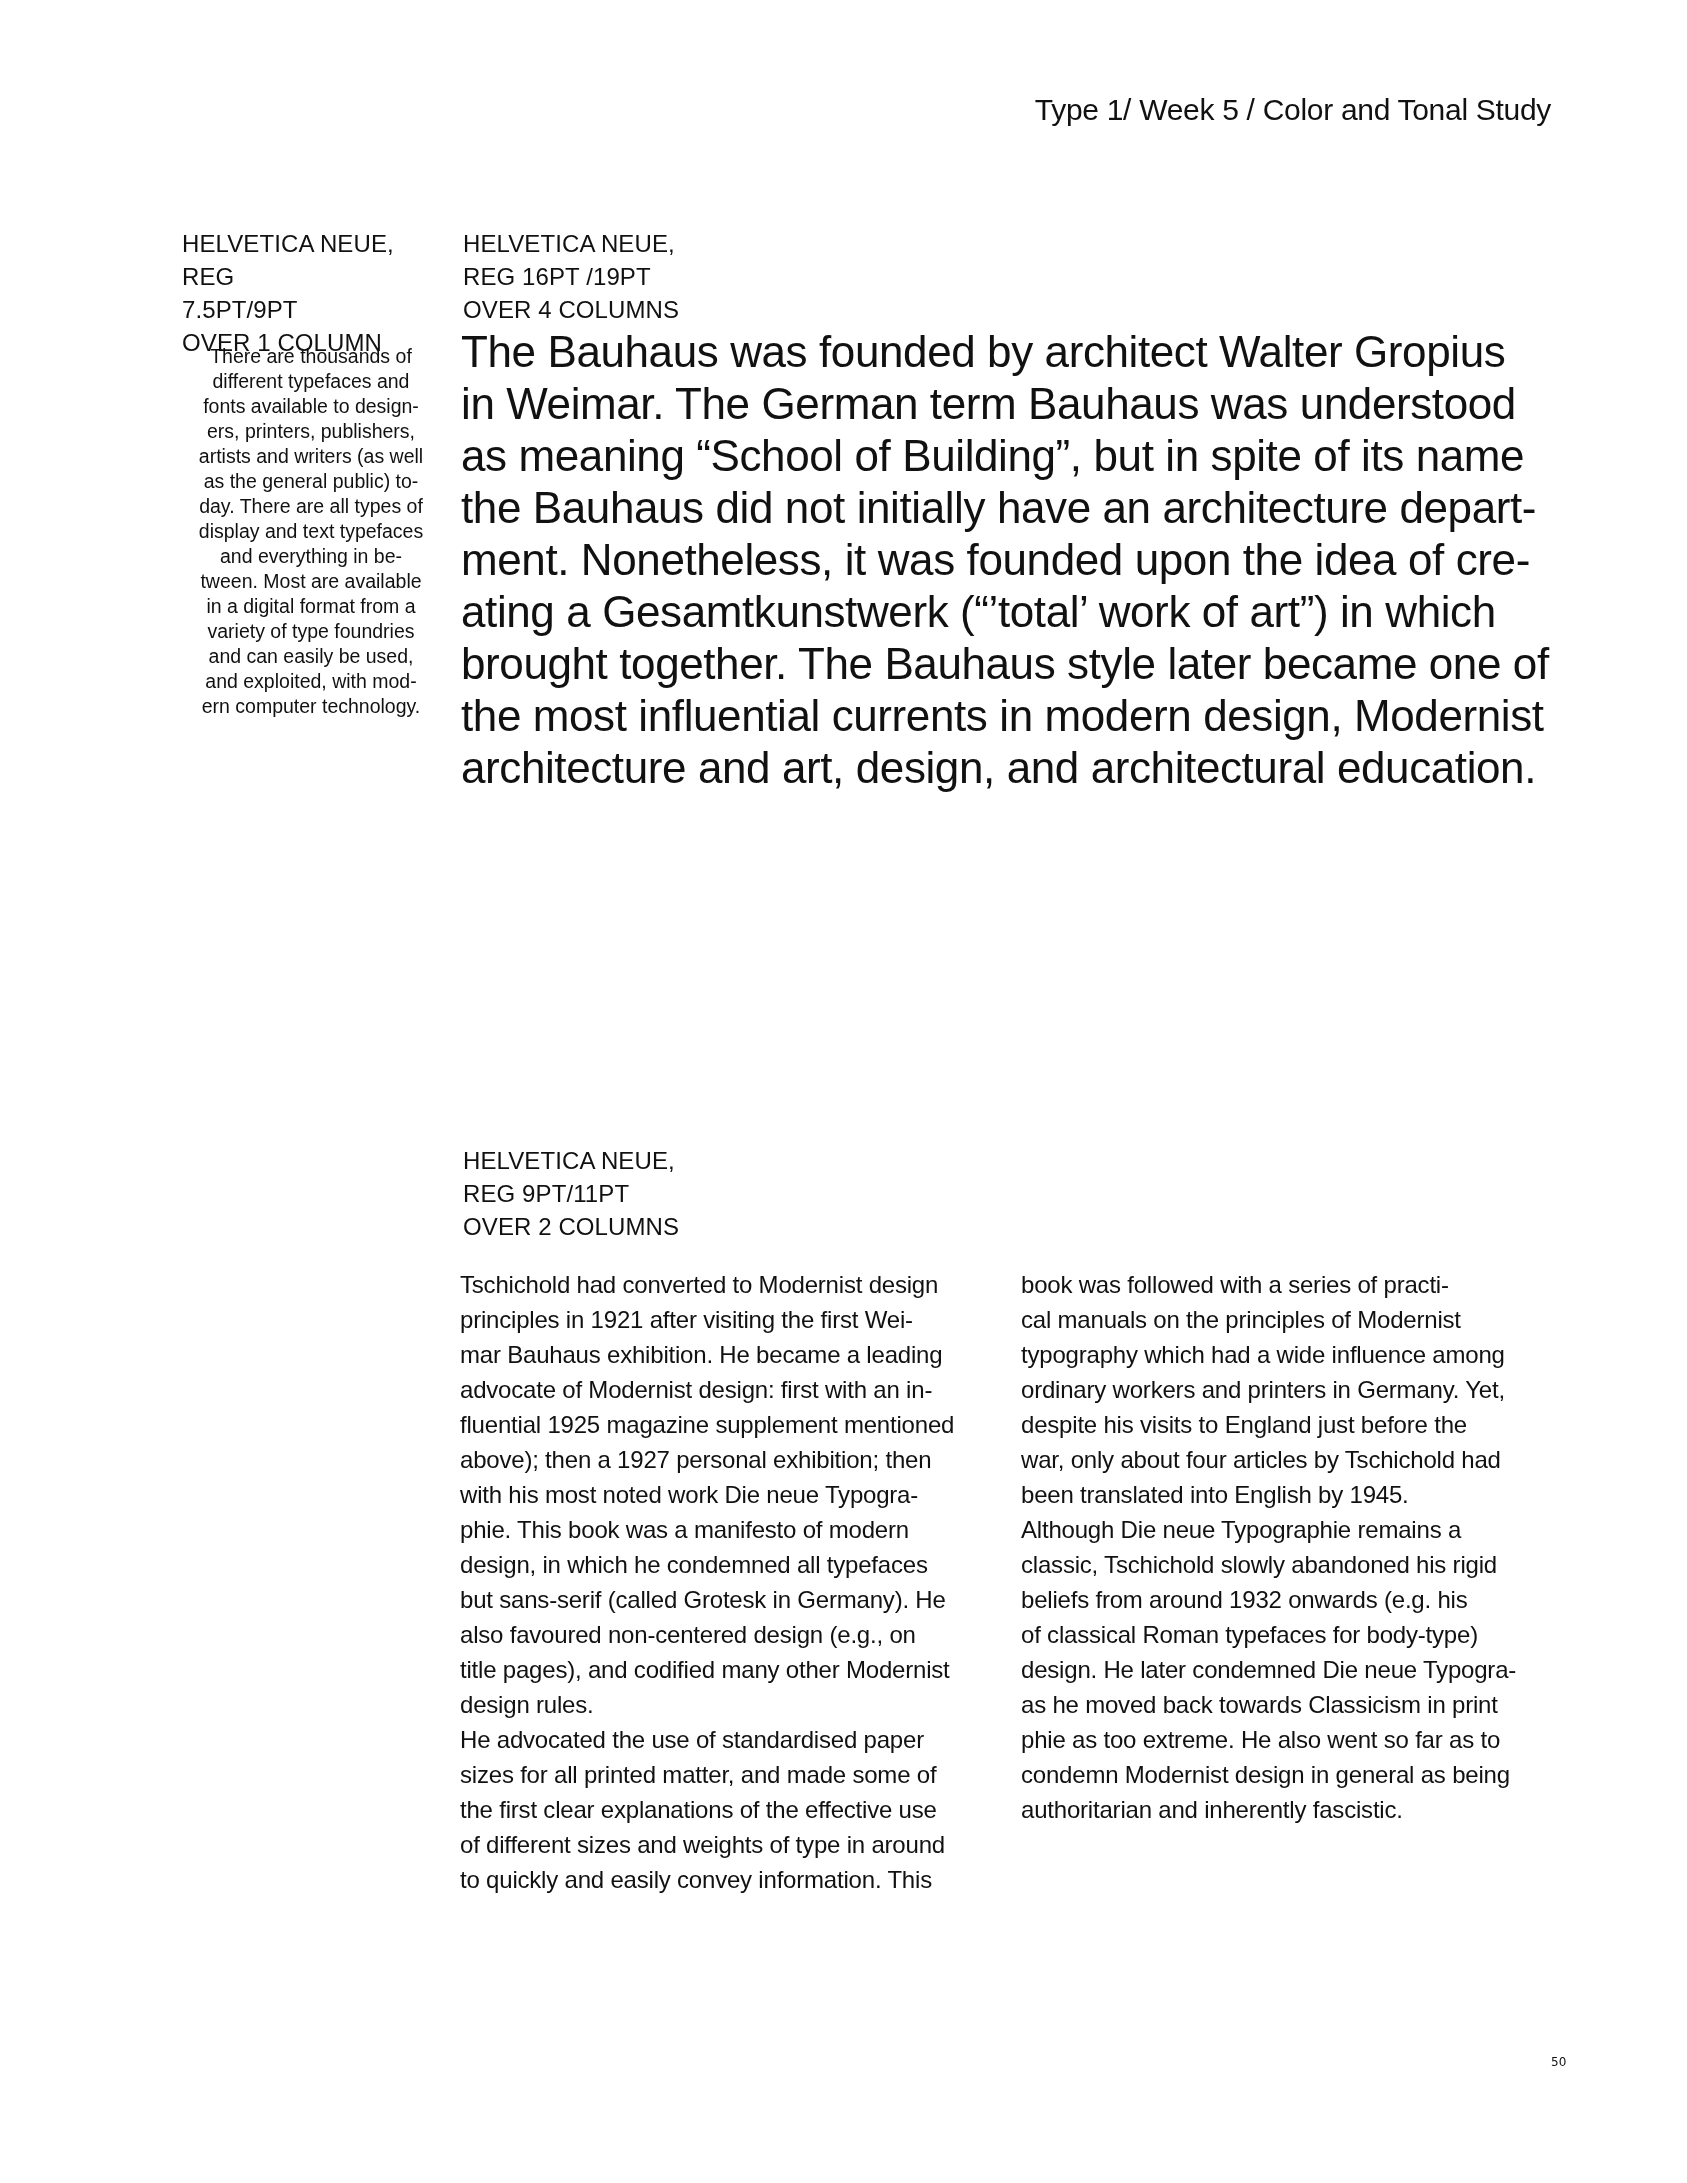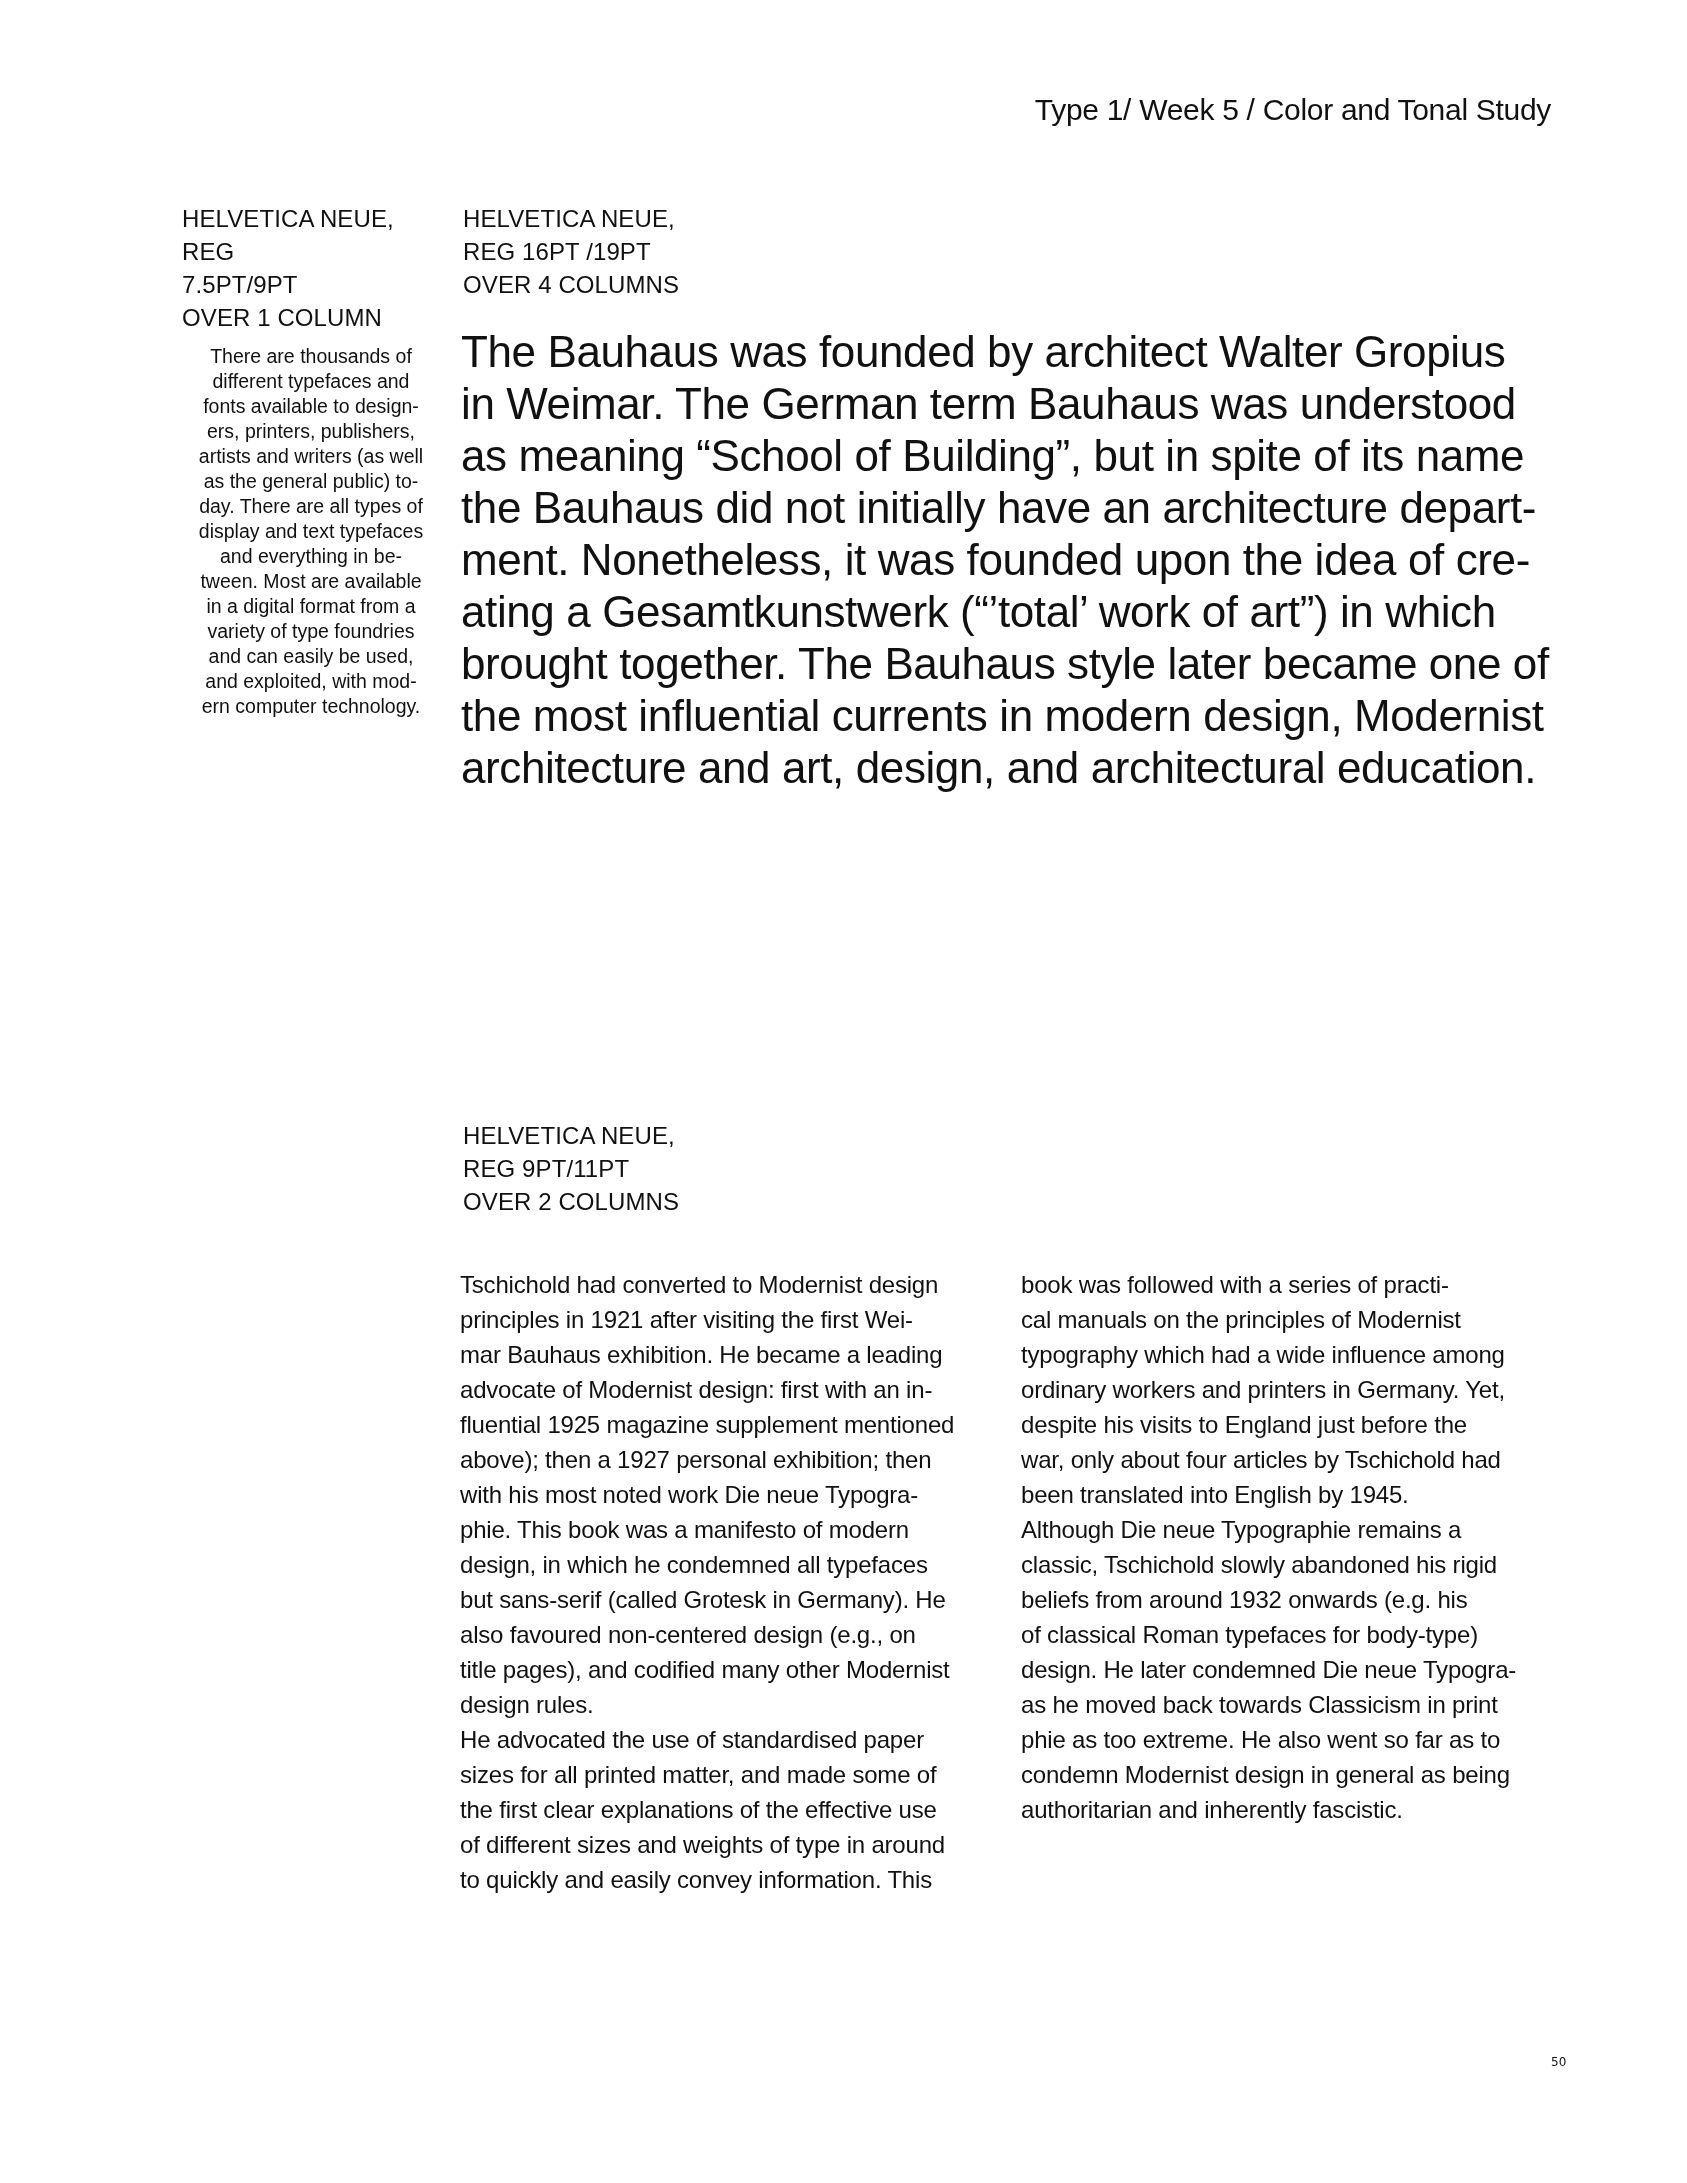--- a/index.html
+++ b/index.html
@@ -24,20 +24,21 @@
       line-height: 37px;
       letter-spacing: -0.3px;
       white-space: nowrap;
     }
 
     .spec-label {
       font-size: 24px;
       line-height: 33px;
       letter-spacing: 0.1px;
       white-space: nowrap;
+      margin-top: 25px;
     }
     .spec-label div { display: block; }
 
     .spec-left { left: 182px; top: 202px; }
     .spec-mid  { left: 463px; top: 202px; }
     .spec-bottom { left: 463px; top: 1119px; }
 
     .small-body {
       left: 182px;
       top: 344px;

